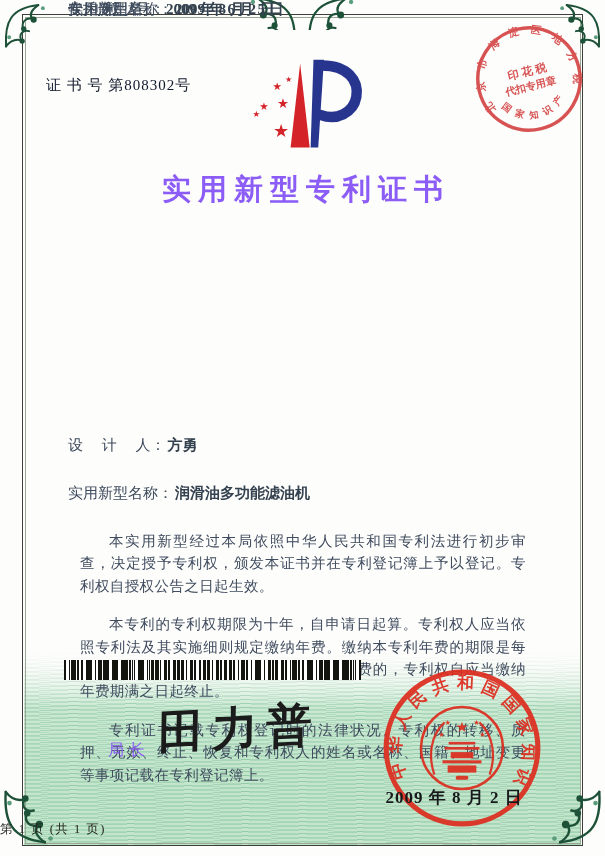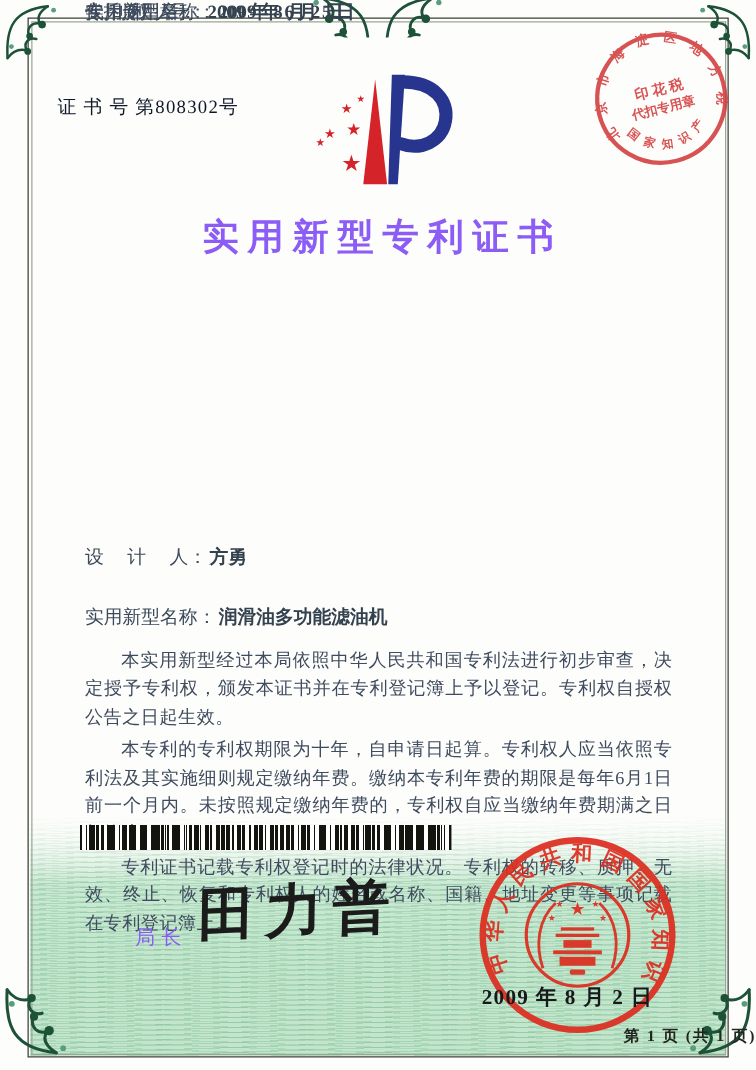--- a/index.html
+++ b/index.html
@@ -33,34 +33,34 @@
   .field-row .flabel{min-width:96px;}
   .field-row .fvalue{margin-left:2px;font-weight:600;color:#34414f;}
   .field-row:nth-of-type(1){top:249px}
   .field-row:nth-of-type(2){top:292px}
   .field-row:nth-of-type(3){top:344px}
   .field-row:nth-of-type(4){top:390px}
   .field-row:nth-of-type(5){top:436px}
   .field-row:nth-of-type(6){top:484px}
   .body-text{position:absolute;left:64px;top:514px;width:478px;z-index:4;
     font-size:14.5px;line-height:22.4px;color:#3f4b5e;text-align:justify;letter-spacing:.4px;}
-  .body-text p{margin:4px;text-indent:2em;}
+  .body-text p{margin:16px;text-indent:2em;}
   .barcode{position:absolute;left:64px;top:660px;width:297px;height:20px;z-index:4;background-color:#fff;
     background-image:
       repeating-linear-gradient(90deg,#14140f 0 2px,transparent 2px 5px,#14140f 5px 6px,transparent 6px 9px,#14140f 9px 12px,transparent 12px 13px),
       repeating-linear-gradient(90deg,#14140f 0 1px,transparent 1px 7px,#14140f 7px 10px,transparent 10px 17px);}
   .signer-title{position:absolute;left:108px;top:740px;font-size:16px;letter-spacing:5px;
     color:#8b5cf6;z-index:5;}
   .signature{position:absolute;left:158px;top:698px;font-size:46px;font-weight:600;
     color:#1b1b1b;letter-spacing:8px;transform:rotate(-3deg) skewX(-4deg);z-index:5;}
   .office-seal{position:absolute;left:380px;top:666px;width:164px;height:164px;z-index:5;opacity:.92;}
   .seal-date{position:absolute;left:378px;top:786px;width:152px;text-align:center;font-size:17px;
     font-weight:700;color:#17191b;letter-spacing:1px;z-index:6;white-space:nowrap;}
-  .footer{position:absolute;left:0;top:821px;width:100%;text-align:right;font-size:12.5px;
-    font-weight:700;color:#23261f;letter-spacing:1.5px;z-index:6;}
+  .footer{position:absolute;left:0;top:821px;width:100%;text-align:left;font-size:12.5px;
+    font-weight:400;color:#23261f;letter-spacing:1.5px;z-index:6;}
   svg text{font-family:"Liberation Serif","DejaVu Serif",serif;}
 </style>
 </head>
 <body>
 
 <div class="page">
 
   <svg width="0" height="0" style="position:absolute">
     <defs>
       <g id="flourish" stroke="#1d5138" fill="none" stroke-width="2.6" stroke-linecap="round">

